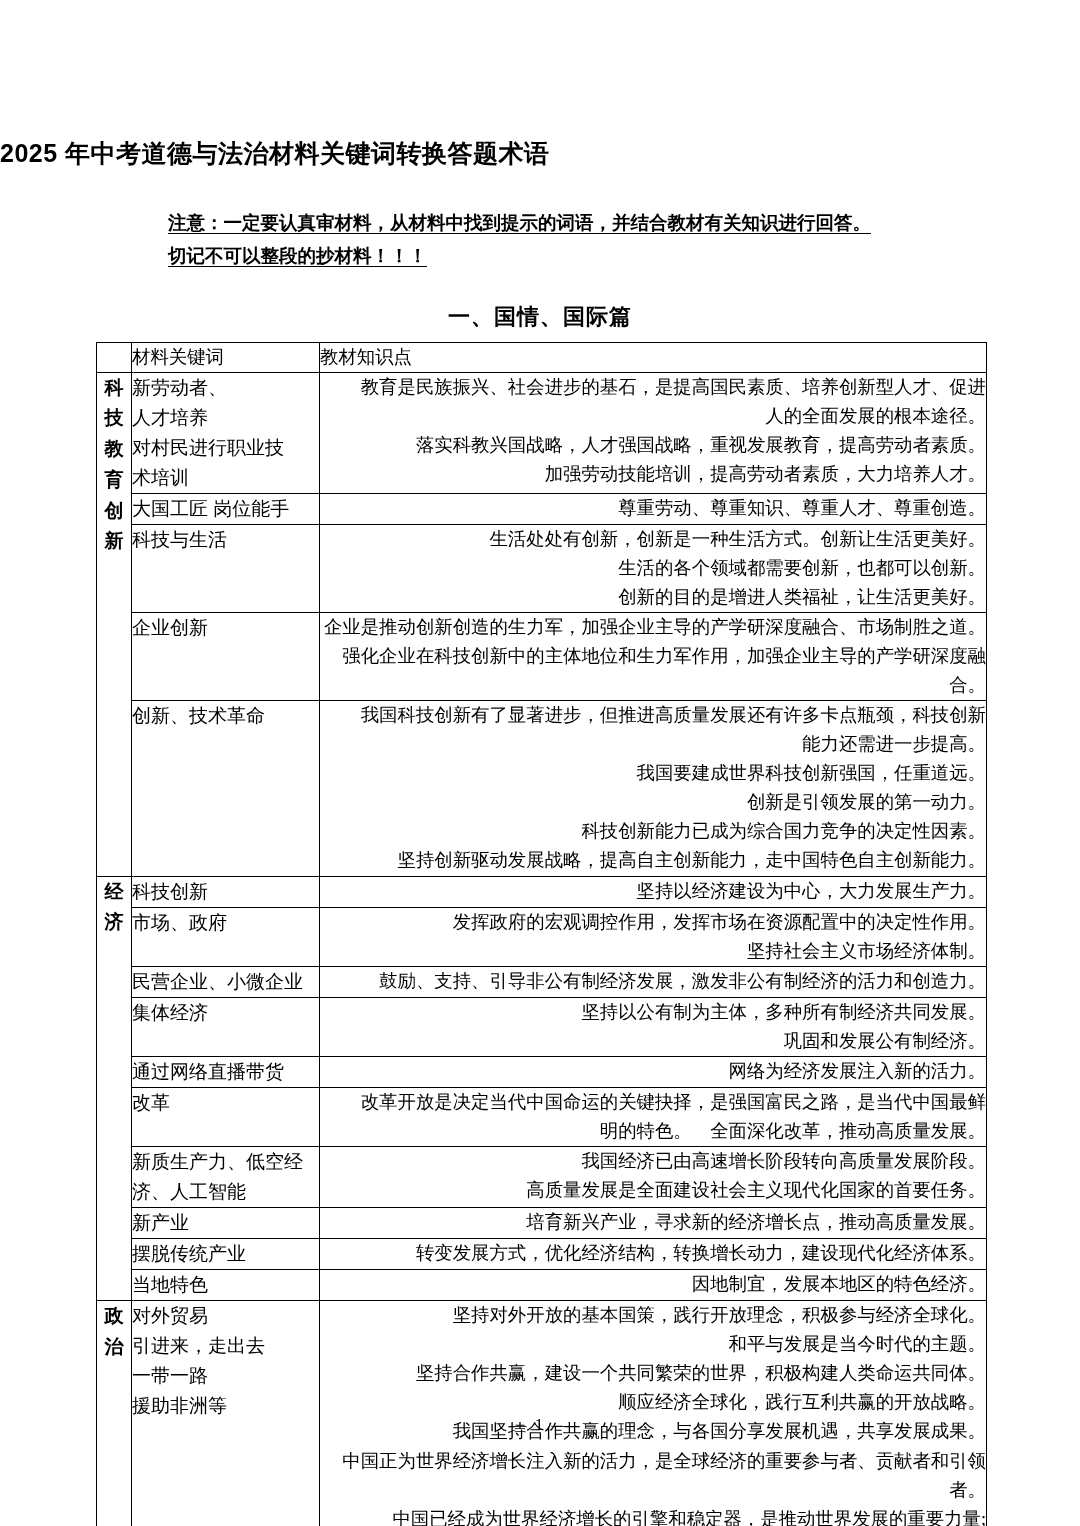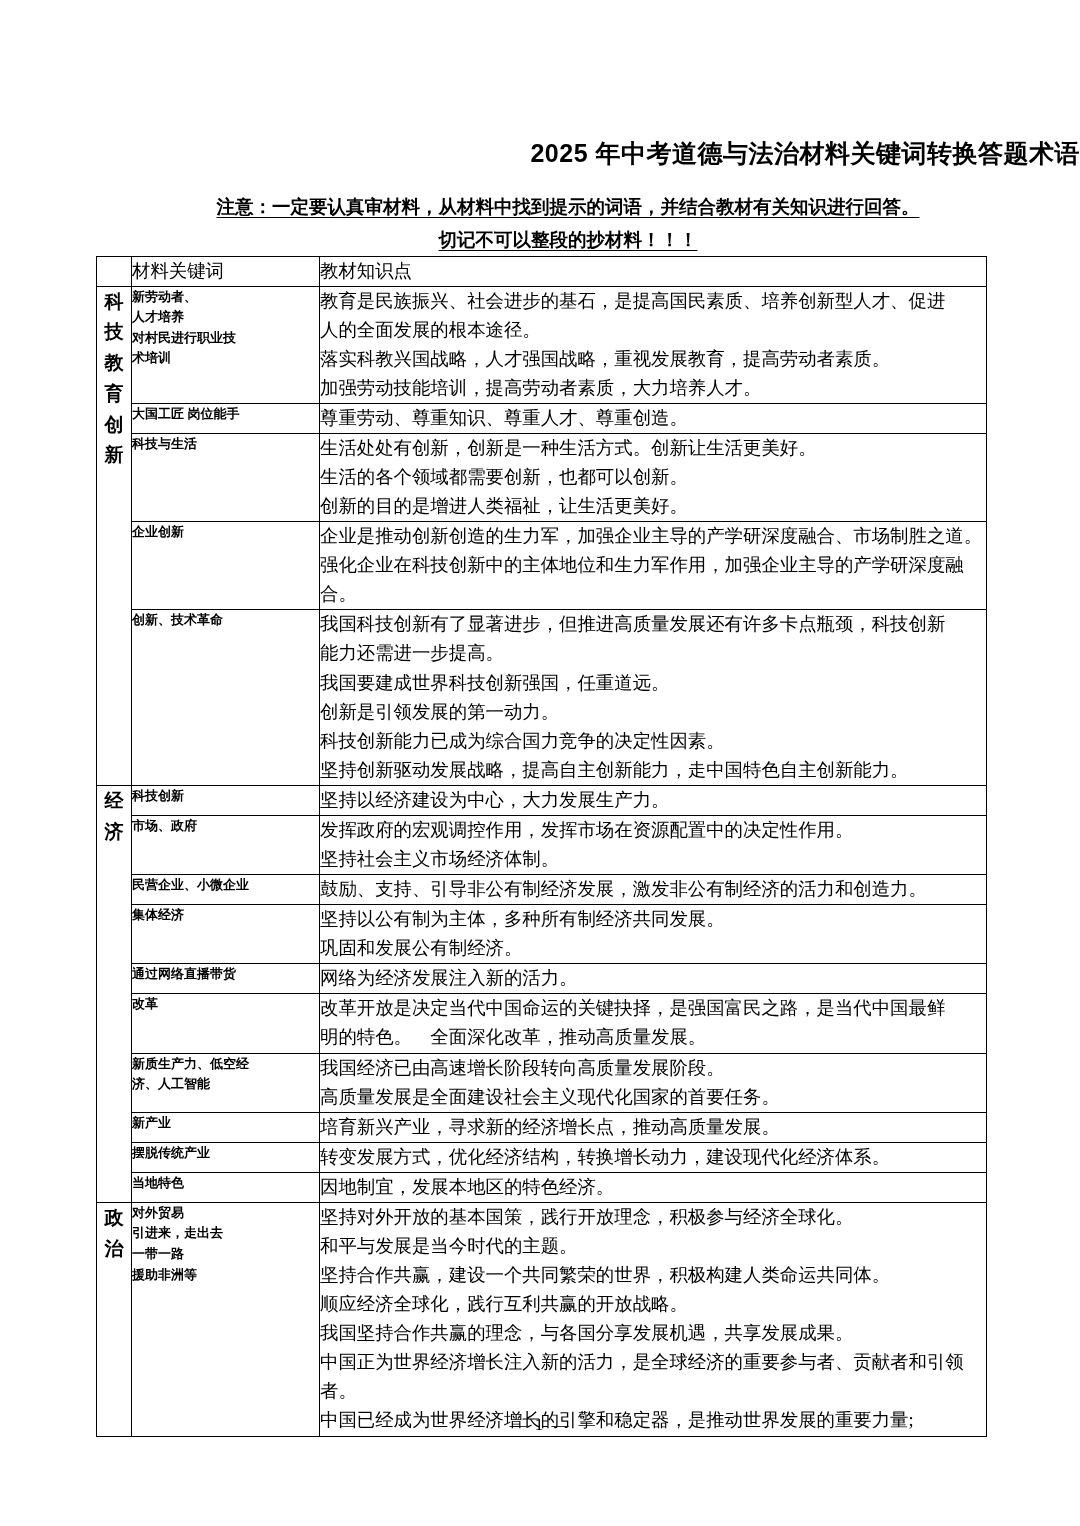--- a/index.html
+++ b/index.html
@@ -18,36 +18,35 @@
   .page {
     width: 1080px;
     height: 1526px;
     position: relative;
     box-sizing: border-box;
     padding: 0;
   }
 
   
   .doc-title {
-    text-align: right;
+    text-align: left;
     font-family: "Liberation Sans", "DejaVu Sans", sans-serif;
     font-weight: bold;
     font-size: 25px;
     letter-spacing: 0.5px;
     margin: 0;
     padding-top: 138px;
     line-height: 1.25;
   }
 
   .notice-block {
-    margin: 0;
+    margin: 16px;
     padding-top: 22px;
     padding-left: 152px;
     padding-right: 96px;
-    text-align: center;
   }
   .notice-line {
     font-family: "Liberation Sans", "DejaVu Sans", sans-serif;
     font-weight: bold;
     font-size: 18.5px;
     line-height: 1.75;
     text-decoration: underline;
     text-underline-offset: 4px;
     display: inline;
   }
@@ -89,36 +88,36 @@
     font-weight: bold;
     font-size: 19px;
     line-height: 1.62;
     padding: 0 2px;
   }
   .cat-cell .v-char { display: block; }
 
   
   .kw-cell {
     font-family: "Liberation Sans", "DejaVu Sans", sans-serif;
-    font-weight: bold;
-    font-size: 13px;
+    font-weight: normal;
+    font-size: 19px;
     line-height: 1.58;
     padding: 3px 2px 3px 7px;
     white-space: nowrap;
   }
   .kw-cell .kw-line { display: block; }
 
   
   .know-cell {
     font-family: "Liberation Serif", "DejaVu Serif", serif;
     font-size: 18.4px;
     line-height: 1.58;
     padding: 3px 6px 3px 8px;
   }
-  .know-cell .k-line { display: block; }
+  .know-cell .k-line { display: block; text-align: right; }
 
   
   .hdr-cell {
     font-family: "Liberation Serif", "DejaVu Serif", serif;
     font-size: 18.4px;
     padding: 4px 6px 4px 8px;
     line-height: 1.55;
   }
   .hdr-blank { }
 
@@ -142,20 +141,21 @@
 
 <div class="page">
 
   <h1 class="doc-title">2025 年中考道德与法治材料关键词转换答题术语</h1>
 
   <div class="notice-block">
     <div class="notice-row"><span class="notice-line">注意：一定要认真审材料，从材料中找到提示的词语，并结合教材有关知识进行回答。</span></div>
     <div class="notice-row"><span class="notice-line">切记不可以整段的抄材料！！！</span></div>
   </div>
 
+  <h2 class="section-title">一、国情、国际篇</h2>
 
   <table class="kw-table">
     <colgroup>
       <col class="col-cat">
       <col class="col-kw">
       <col class="col-know">
     </colgroup>
     <tbody>
 
       <tr>

